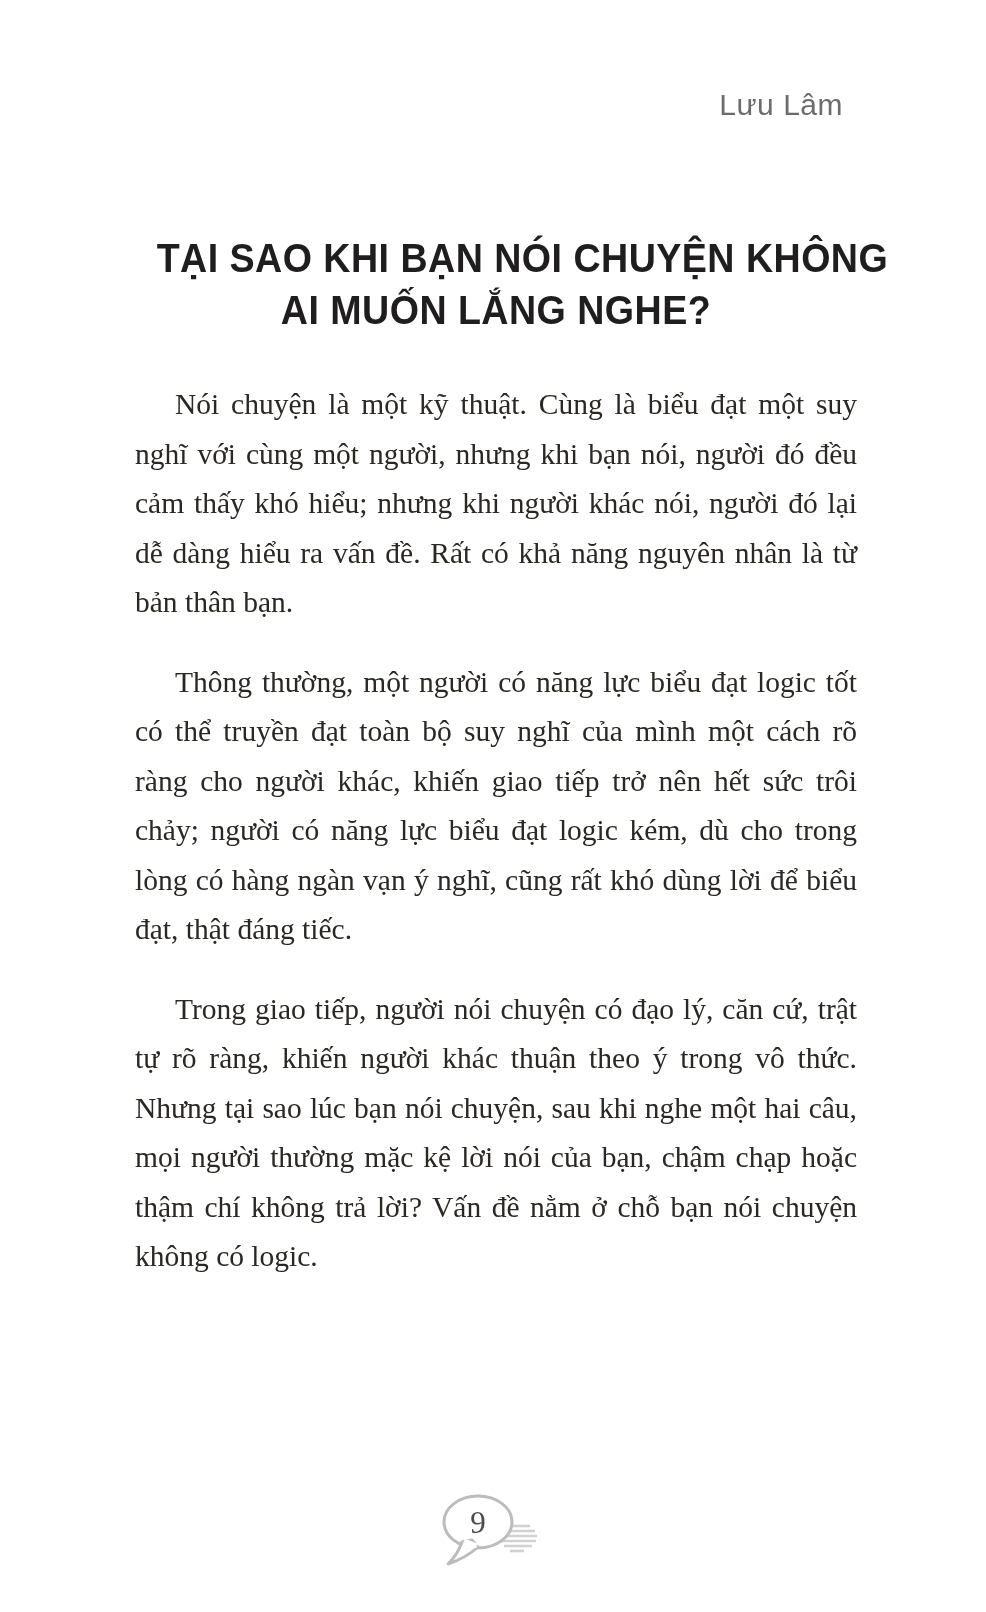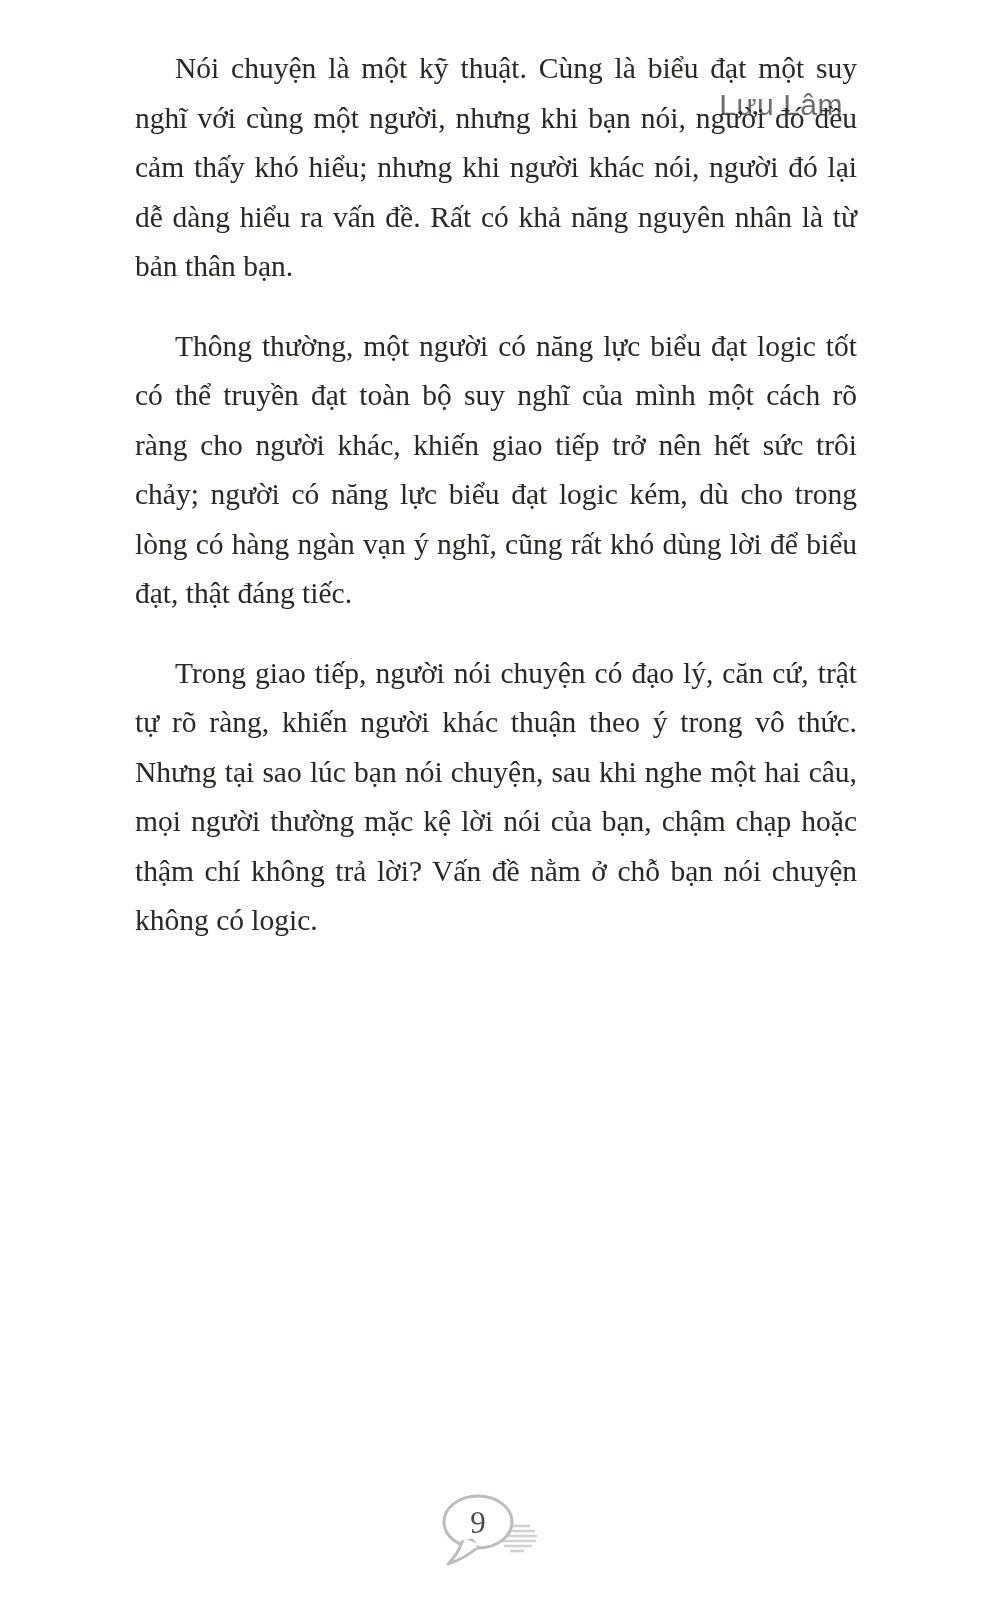--- a/index.html
+++ b/index.html
@@ -76,20 +76,24 @@
 </style>
 </head>
 <body>
 
 <div class="page">
 
   <div class="running-head">Lưu Lâm</div>
 
   <div class="content">
 
+    <h1 class="chapter-title">
+      <span class="tline">TẠI SAO KHI BẠN NÓI CHUYỆN KHÔNG</span>
+      <span class="tline">AI MUỐN LẮNG NGHE?</span>
+    </h1>
 
     <div class="body-text">
       <p>Nói chuyện là một kỹ thuật. Cùng là biểu đạt một suy nghĩ với cùng một người, nhưng khi bạn nói, người đó đều cảm thấy khó hiểu; nhưng khi người khác nói, người đó lại dễ dàng hiểu ra vấn đề. Rất có khả năng nguyên nhân là từ bản thân bạn.</p>
       <p>Thông thường, một người có năng lực biểu đạt logic tốt có thể truyền đạt toàn bộ suy nghĩ của mình một cách rõ ràng cho người khác, khiến giao tiếp trở nên hết sức trôi chảy; người có năng lực biểu đạt logic kém, dù cho trong lòng có hàng ngàn vạn ý nghĩ, cũng rất khó dùng lời để biểu đạt, thật đáng tiếc.</p>
       <p>Trong giao tiếp, người nói chuyện có đạo lý, căn cứ, trật tự rõ ràng, khiến người khác thuận theo ý trong vô thức. Nhưng tại sao lúc bạn nói chuyện, sau khi nghe một hai câu, mọi người thường mặc kệ lời nói của bạn, chậm chạp hoặc thậm chí không trả lời? Vấn đề nằm ở chỗ bạn nói chuyện không có logic.</p>
     </div>
 
   </div>
 
   <div class="page-footer">

